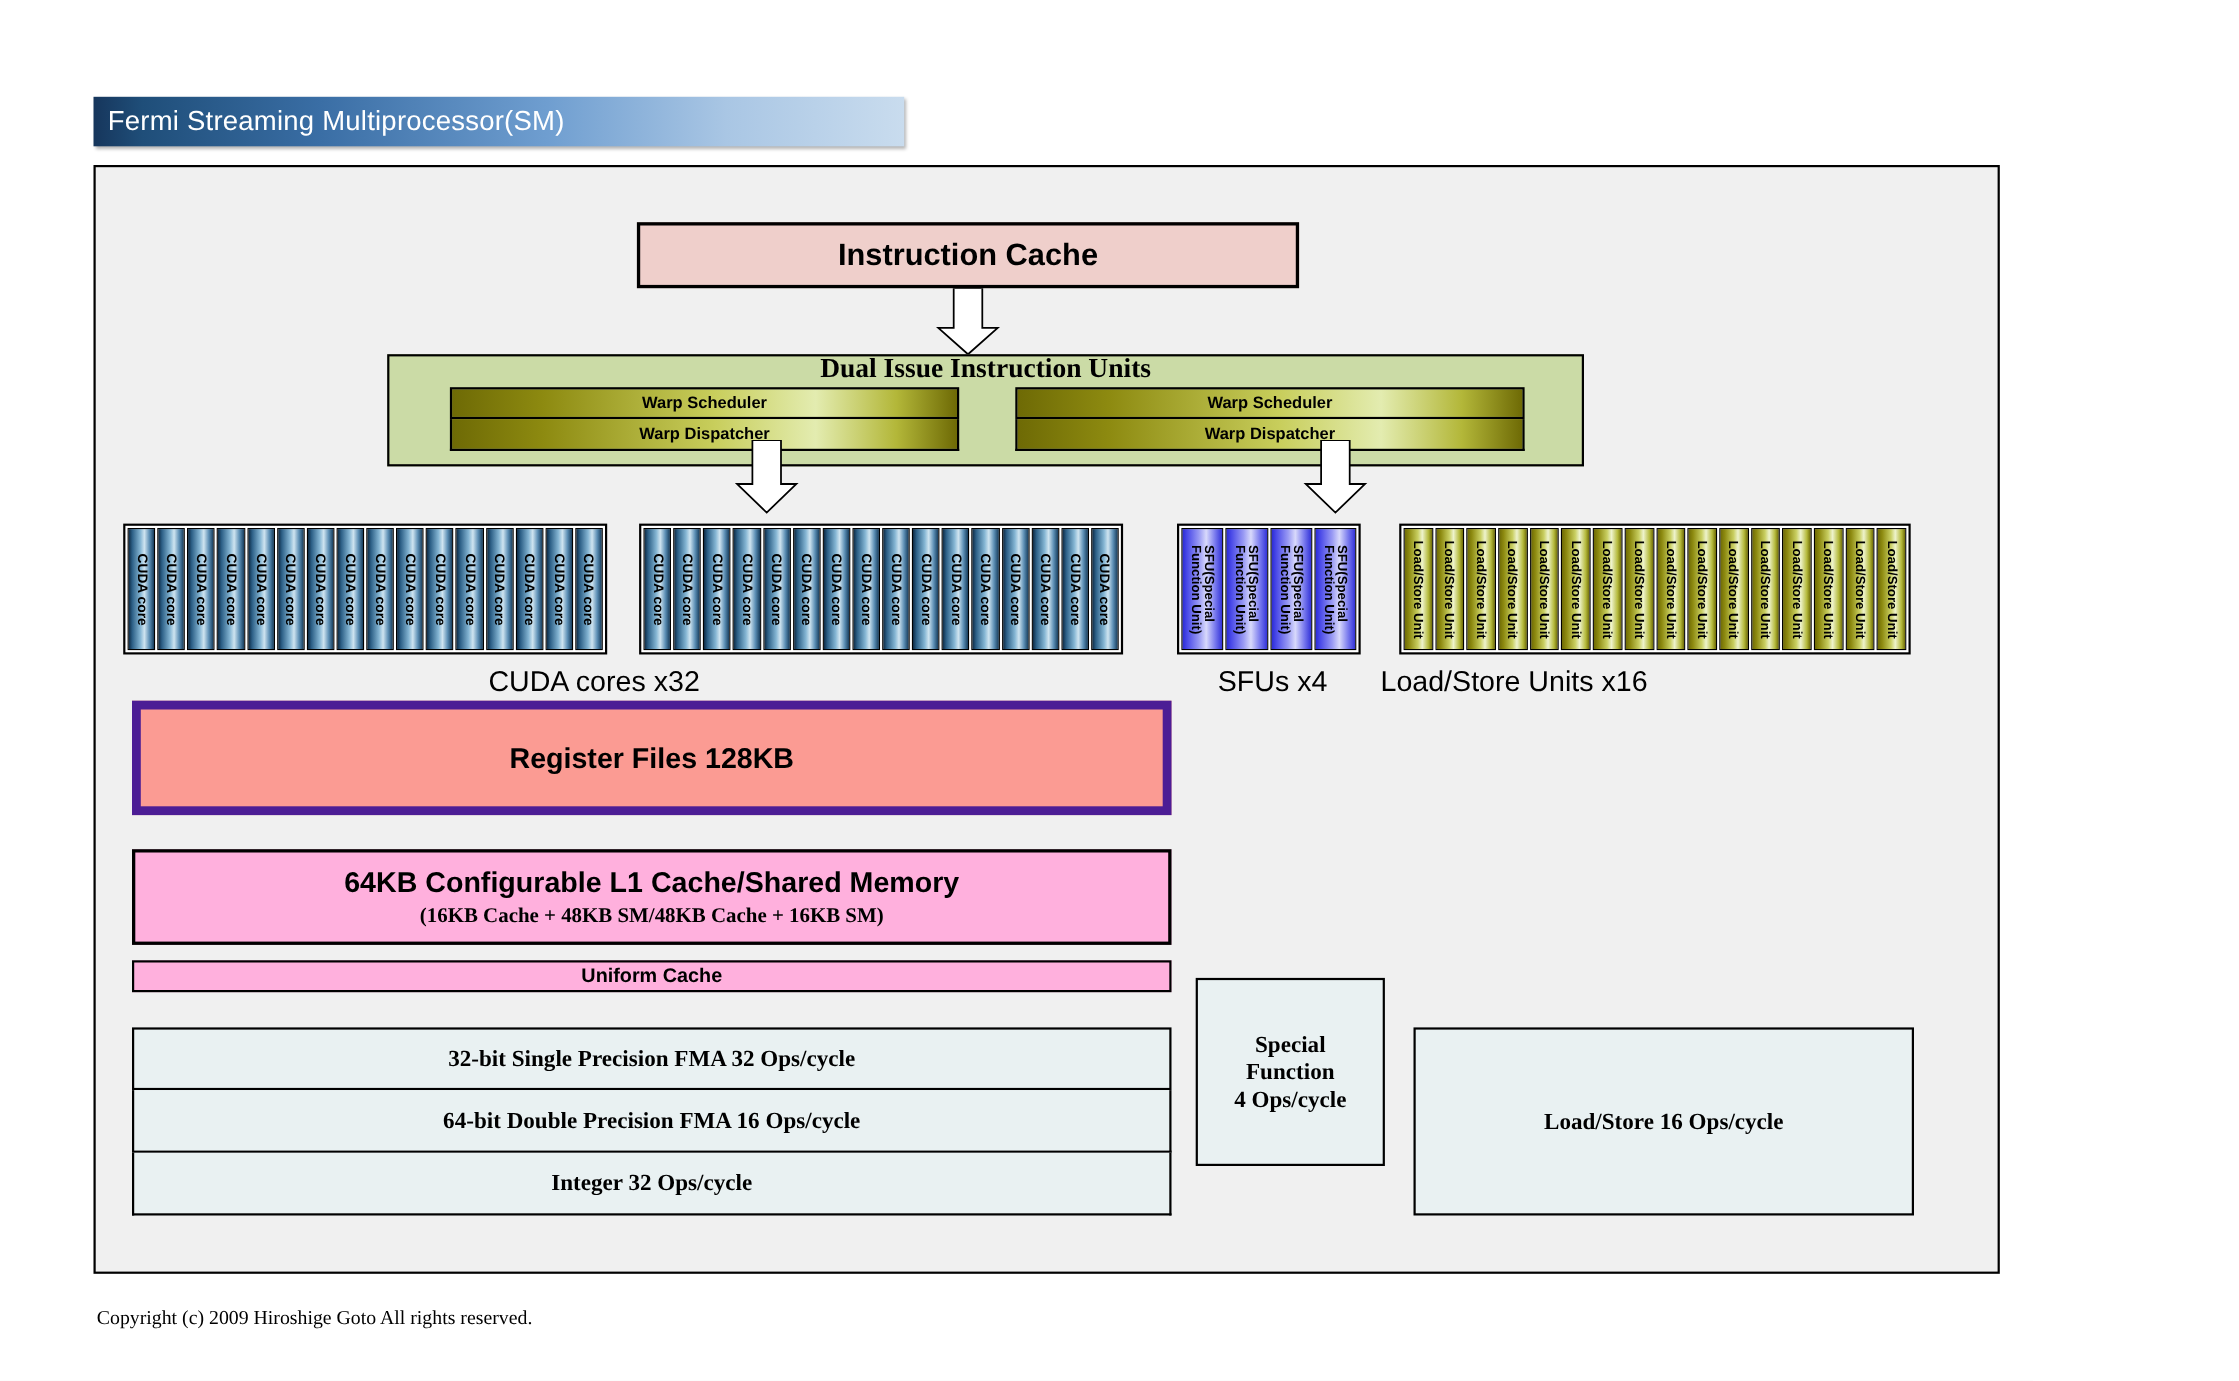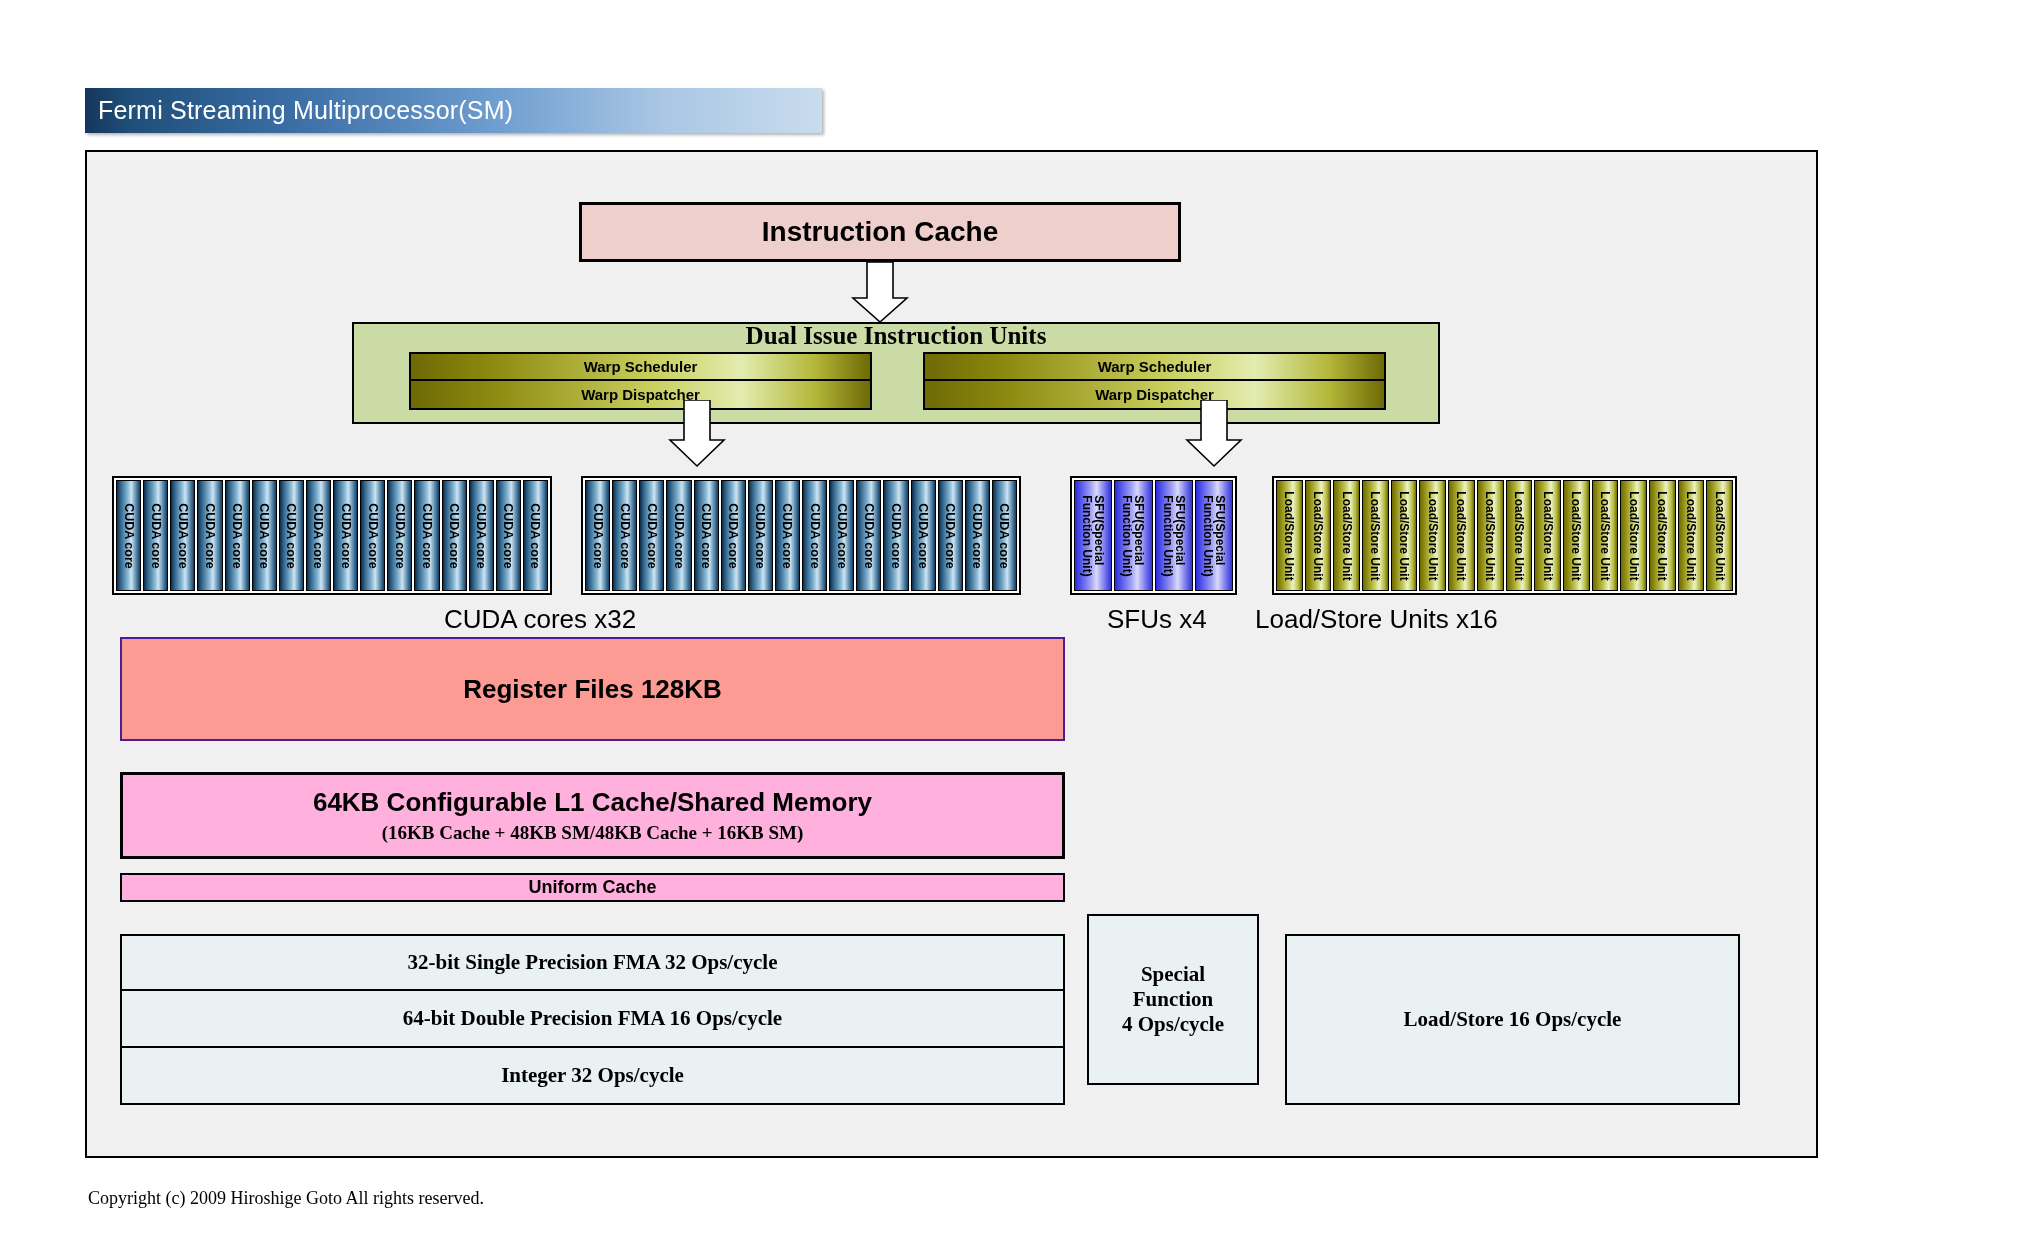--- a/index.html
+++ b/index.html
@@ -70,21 +70,21 @@
   .unit.sfu{background:linear-gradient(to right,#2a2ad6 0%,#4a4ae8 12%,#9a9bf4 42%,#d8d9fb 60%,#7a7bee 82%,#3232d8 100%);}
   .unit.ls{background:linear-gradient(to right,#6e6a05 0%,#8d8a10 16%,#c9cf62 48%,#eef3cc 64%,#b5ba3d 86%,#6e6a05 100%);}
   .unit .vtxt.two{line-height:1.02;}
   
   .caption{
     position:absolute;font-size:26px;font-weight:normal;color:#000;white-space:nowrap;
   }
   
   .regfile{
     left:33px;top:485px;width:945px;height:104px;
-    background:#fb9b93;border:2px solid #4c1d95;
+    background:#fb9b93;border:8px solid #4c1d95;
     font-size:26px;font-weight:bold;
   }
   .l1cache{
     left:33px;top:620px;width:945px;height:87px;
     background:#ffb0dd;border:3px solid #000;flex-direction:column;gap:4px;
   }
   .l1-main{font-size:26px;font-weight:bold;color:#000;}
   .l1-sub{font-family:"Liberation Serif",serif;font-size:19px;font-weight:bold;color:#000;}
   .ucache{
     left:33px;top:721px;width:945px;height:29px;
@@ -92,21 +92,21 @@
     font-size:18px;font-weight:bold;
   }
   
   .ops{
     background:#e9f1f2;border:2px solid #000;
     font-family:"Liberation Serif",serif;font-weight:bold;font-size:21px;color:#000;
   }
   .ops.o1{left:33px;top:782px;width:945px;height:57px;}
   .ops.o2{left:33px;top:839px;width:945px;height:57px;border-top:none;text-align:right;}
   .ops.o3{left:33px;top:896px;width:945px;height:57px;border-top:none;}
-  .ops.sf{left:1000px;top:762px;width:172px;height:171px;flex-direction:column;line-height:1.18;}
+  .ops.sf{left:1000px;top:737px;width:172px;height:171px;flex-direction:column;line-height:1.18;}
   .ops.lsops{left:1198px;top:782px;width:455px;height:171px;}
   
   .copyright{
     position:absolute;left:88px;top:1188px;
     font-family:"Liberation Serif",serif;font-size:18px;color:#000;white-space:nowrap;
   }
 </style>
 </head>
 <body>
 

